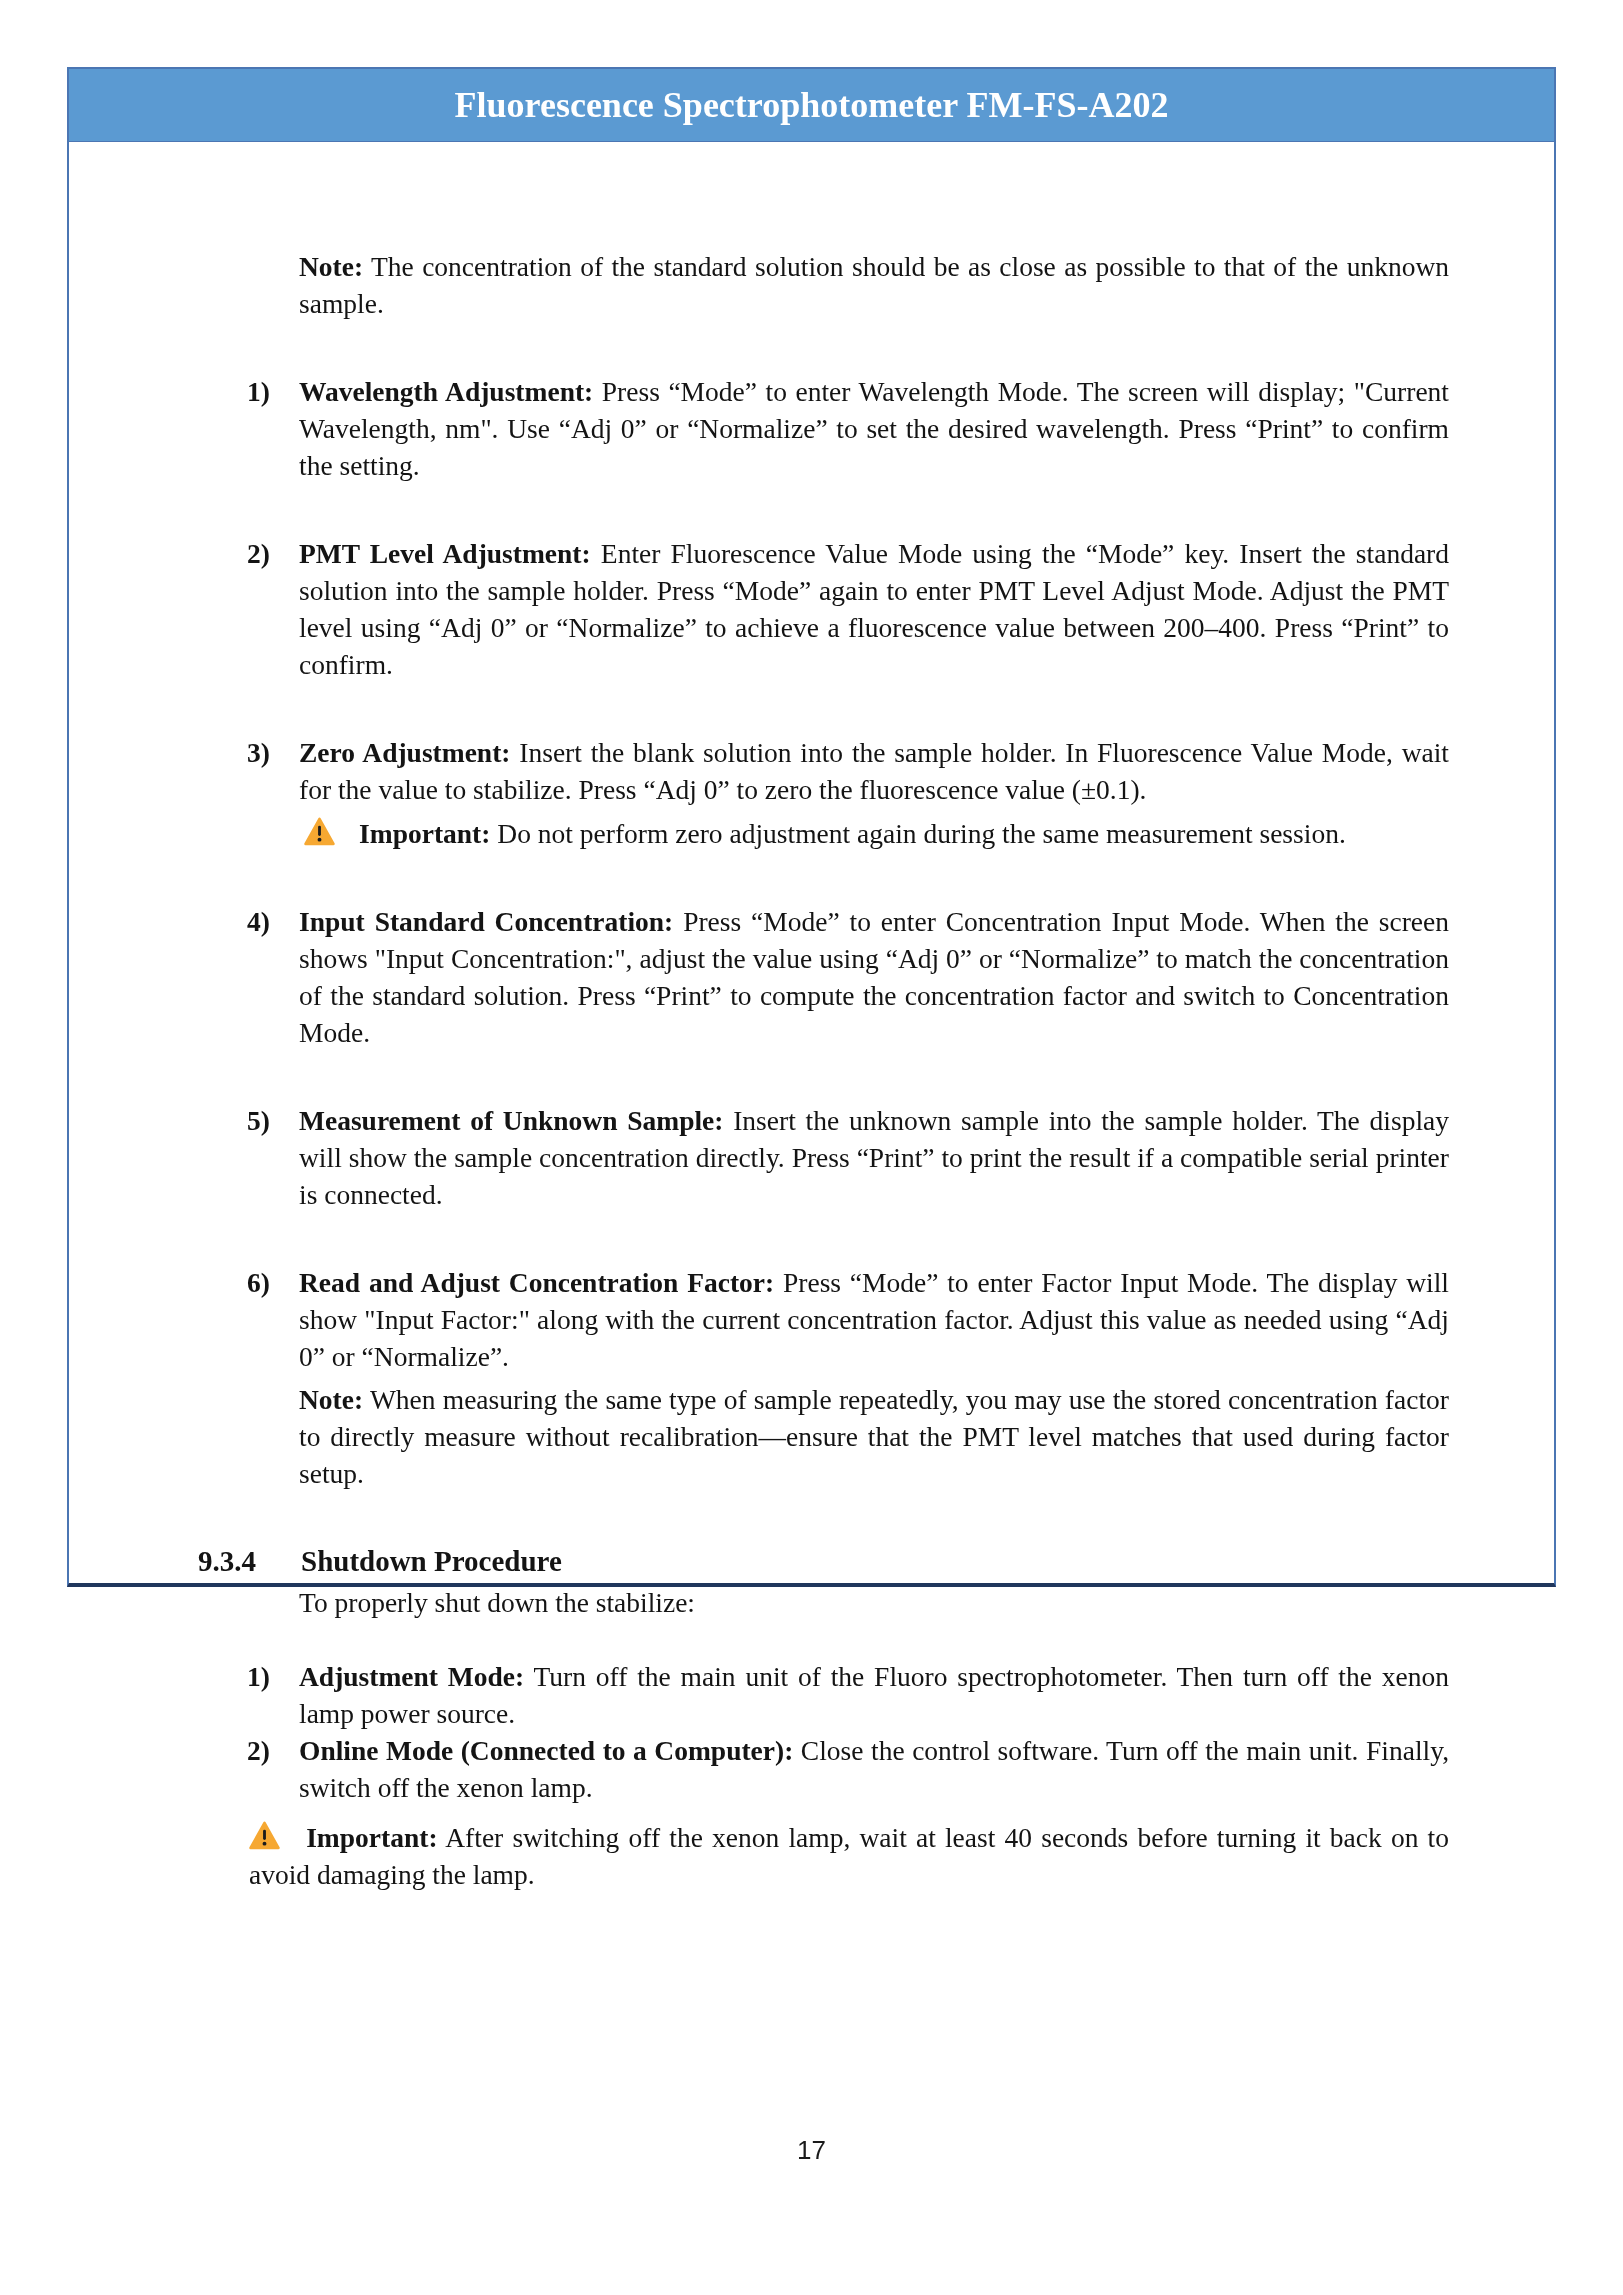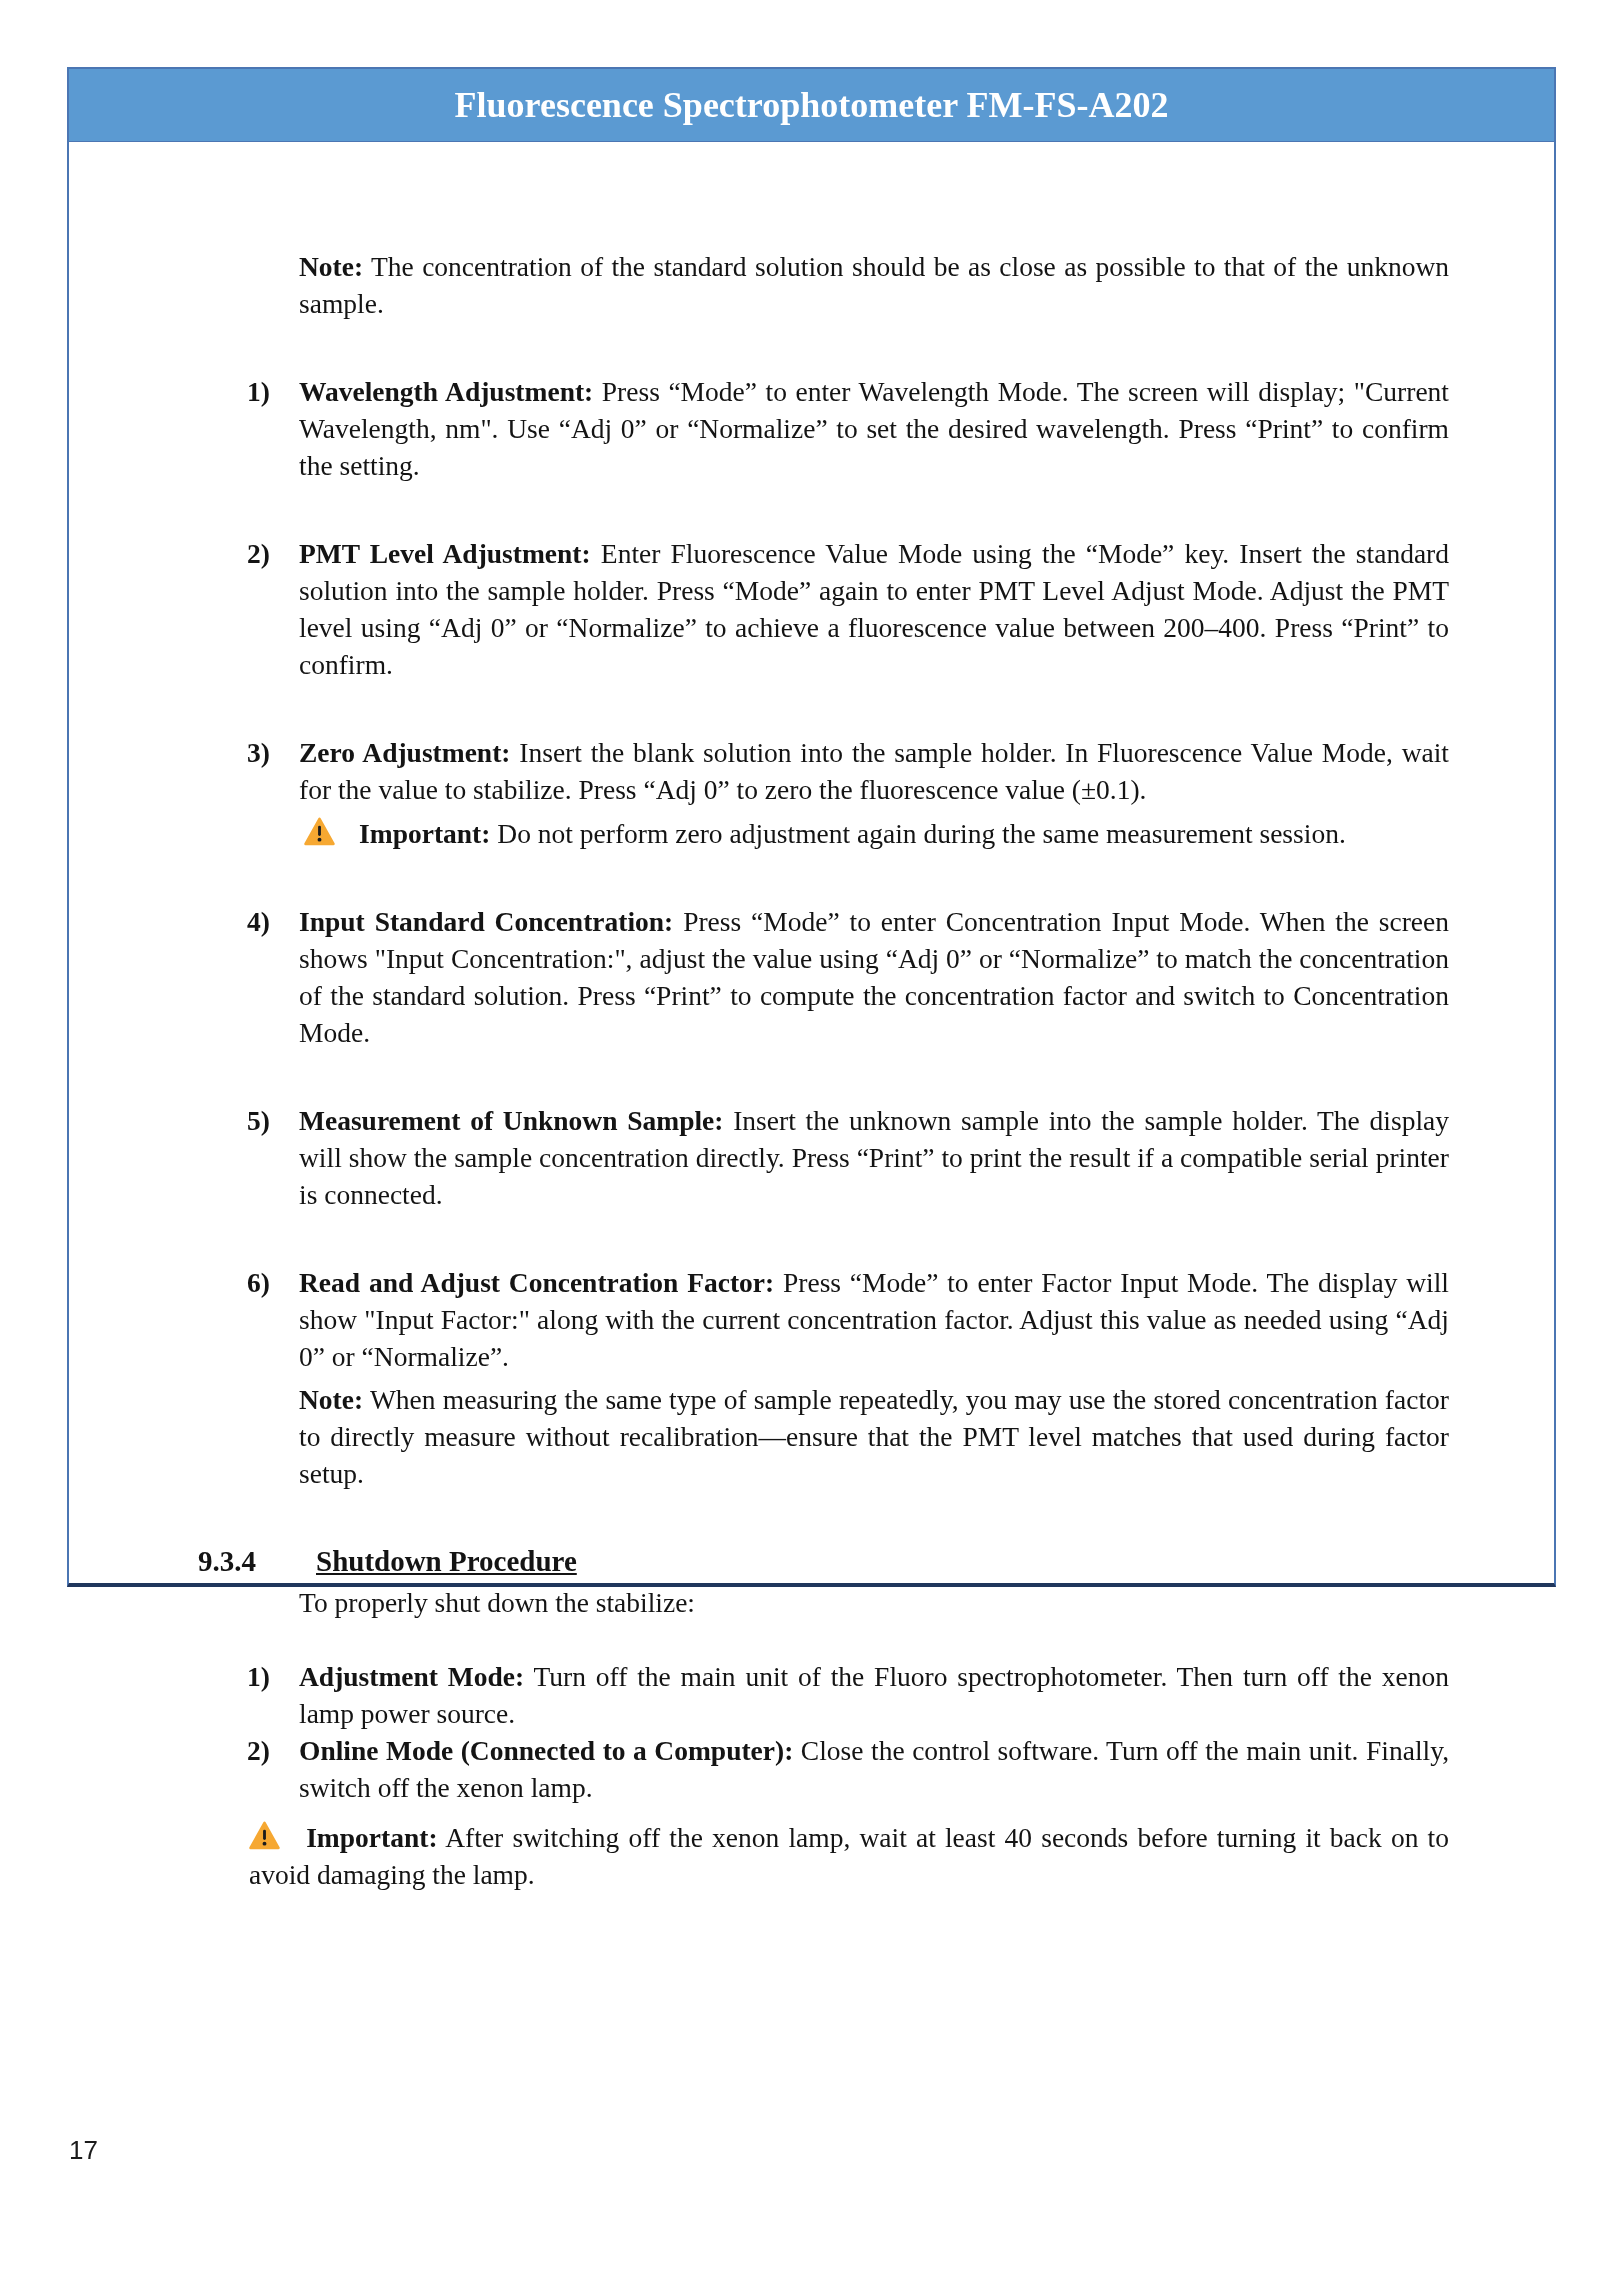--- a/index.html
+++ b/index.html
@@ -31,27 +31,27 @@
   .step .num{position:absolute;left:-52px;top:0;font-weight:bold;}
   .lbl{font-weight:bold;}
   .subpara{margin:6.5px 0 0;}
   .warn{
     display:inline-block;width:31px;height:29px;vertical-align:-3.3px;
     margin:0 17px 0 5.2px;
   }
   .warn svg{display:block;width:31px;height:29px;}
   .section-head{position:relative;margin:0;}
   .sec-num{position:absolute;left:-101px;top:0;font-weight:bold;font-size:29px;}
-  .sec-title{display:inline;font-size:29px;font-weight:bold;margin:17px;font-family:"Liberation Serif",serif;text-decoration:underline;}
+  .sec-title{display:inline;font-size:29px;font-weight:bold;margin:2px;font-family:"Liberation Serif",serif;}
   .sec-intro{margin:3.9px 0 37px;}
   .step.tight{margin:0;}
   .final-important{position:relative;margin:13px 0 0 -50px;}
   .final-important .warn{margin-left:0;}
   .pageno{
-    position:absolute;left:0;right:0;top:2068px;
+    position:absolute;left:0;right:0;top:2068px;text-align:center;
     font-family:"Liberation Sans",sans-serif;font-size:26px;line-height:1;color:#1a1a1a;
   }
 </style>
 </head>
 <body>
 
 <div class="sheet">
 
   <header class="band">
     <span class="title">Fluorescence Spectrophotometer FM-FS-A202</span>

